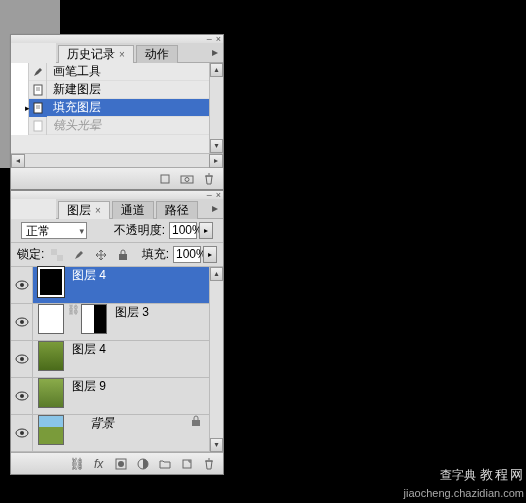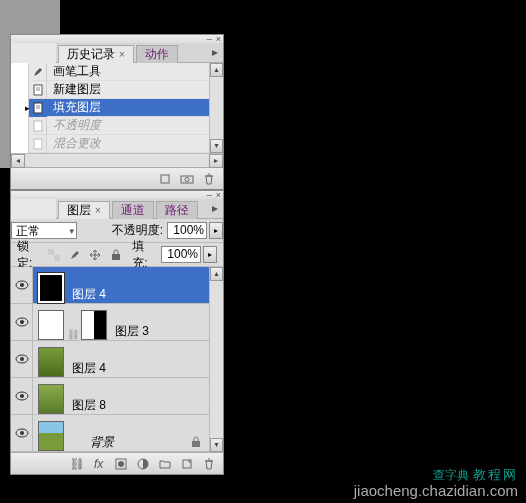--- a/index.html
+++ b/index.html
@@ -3,70 +3,70 @@
 <meta charset="utf-8">
 <style>
 * { margin: 0; padding: 0; box-sizing: border-box; font-family: "Microsoft YaHei", SimSun, sans-serif; font-size: 12px; }
 body { background: #000; width: 526px; height: 503px; position: relative; overflow: hidden; }
 .left-gray { position: absolute; left: 0; top: 0; width: 60px; height: 168px; background: #9d9d9d; }
 .panel { position: absolute; background: #e8e8e8; border: 1px solid #888; box-shadow: 1px 1px 2px rgba(0,0,0,0.3); }
 .titlebar { height: 8px; background: linear-gradient(#eee, #ddd); display: flex; justify-content: flex-end; align-items: center; padding-right: 2px; gap: 4px; }
 .titlebar span { font-size: 9px; color: #555; cursor: pointer; line-height: 8px; }
 .tabs { display: flex; background: #d5d5d5; height: 20px; border-bottom: 1px solid #aaa; margin-left: 45px; }
 .tab { padding: 2px 8px; background: #e8e8e8; border: 1px solid #aaa; border-bottom: none; margin-top: 2px; margin-left: 2px; cursor: pointer; height: 18px; display: flex; align-items: center; gap: 2px; }
-.tab.inactive { background: #c8c8c8; color: #701a75; }
+.tab.inactive { background: #c8c8c8; color: #000000; }
 .tab .close { font-size: 10px; color: #666; margin-left: 2px; }
 .menu-btn { margin-left: auto; padding: 2px 5px; cursor: pointer; color: #555; }
 .hist-row { display: flex; align-items: center; height: 18px; border-bottom: 1px solid #ddd; }
 .hist-row.selected { background: #3d6fc7; color: #fff; }
 .hist-row.dim { color: #999; font-style: italic; }
 .hist-col1 { width: 18px; height: 18px; border-right: 1px solid #ccc; background: #fff; display: flex; align-items: center; justify-content: center; }
 .hist-col2 { width: 18px; height: 18px; border-right: 1px solid #ccc; display: flex; align-items: center; justify-content: center; }
 .hist-icon { width: 14px; height: 14px; display: inline-flex; align-items: center; justify-content: center; }
 .hist-label { padding-left: 6px; }
 .hist-content { display: flex; }
 .hist-main { flex: 1; text-align: center; }
 .scrollbar-v { width: 14px; background: #e0e0e0; border-left: 1px solid #bbb; position: relative; }
 .scroll-btn { height: 14px; background: linear-gradient(#f0f0f0,#d0d0d0); border: 1px solid #999; font-size: 8px; text-align: center; line-height: 12px; color: #444; cursor: pointer; }
 .scrollbar-h { height: 14px; background: #e0e0e0; border-top: 1px solid #bbb; display: flex; }
 .panel-footer { height: 22px; background: linear-gradient(#eee,#d5d5d5); border-top: 1px solid #aaa; display: flex; justify-content: flex-end; align-items: center; gap: 6px; padding: 0 6px; }
 .footer-icon { width: 16px; height: 16px; display: inline-flex; align-items: center; justify-content: center; color: #555; cursor: pointer; }
 
-.layer-opts { display: flex; align-items: center; padding: 3px 0; gap: 4px; background: #dcdcdc; border-bottom: 1px solid #bbb; height: 24px; }
+.layer-opts { display: flex; align-items: center; padding: 3px 10px; gap: 4px; background: #dcdcdc; border-bottom: 1px solid #bbb; height: 24px; }
 .combo { background: #fff; border: 1px solid #888; padding: 1px 14px 1px 4px; position: relative; height: 17px; line-height: 14px; }
 .combo::after { content: "▾"; position: absolute; right: 2px; top: 1px; font-size: 9px; color: #555; }
 .opacity-box { display: flex; align-items: center; gap: 2px; }
-.pct-input { background: #fff; border: 1px solid #888; width: 40px; height: 17px; padding: 0 2px; text-align: right; line-height: 15px; }
+.pct-input { background: #fff; border: 1px solid #888; width: 28px; height: 17px; padding: 0 2px; text-align: right; line-height: 15px; }
 .pct-btn { width: 14px; height: 17px; background: linear-gradient(#f0f0f0,#d0d0d0); border: 1px solid #888; font-size: 8px; text-align: center; line-height: 15px; cursor: pointer; }
 
 .lock-row { display: flex; align-items: center; padding: 3px 6px; gap: 4px; background: #dcdcdc; border-bottom: 1px solid #bbb; height: 24px; }
 .lock-icon { width: 18px; height: 18px; border: 1px solid transparent; display: inline-flex; align-items: center; justify-content: center; cursor: pointer; color: #555; }
-.layer-row { display: flex; align-items: flex-end; border-bottom: 1px solid #bbb; background: #dcdcdc; height: 37px; }
+.layer-row { display: flex; align-items: flex-start; border-bottom: 1px solid #bbb; background: #dcdcdc; height: 37px; }
 .layer-row.selected { background: #3d6fc7; color: #fff; }
 .eye-col { width: 22px; height: 100%; border-right: 1px solid #bbb; background: #dcdcdc; display: flex; align-items: center; justify-content: center; cursor: pointer; }
 .layer-row.selected .eye-col { background: #dcdcdc; }
 .thumb { width: 26px; height: 30px; background: #fff; border: 1px solid #666; margin-left: 5px; position: relative; }
 .thumb.black { background: #000; border: 2px solid #fff; outline: 1px solid #333; }
 .thumb.white { background: #fff; }
 .thumb.green1 { background: linear-gradient(#7a9b3a, #4a6b1a); }
 .thumb.green2 { background: linear-gradient(#8aab4a, #5a7b2a); }
 .thumb.sky { background: linear-gradient(#8ac5e8 40%, #7a9b3a 40%); }
 .mask-thumb { width: 26px; height: 30px; background: linear-gradient(to right, #fff 50%, #000 50%); border: 1px solid #666; margin-left: 4px; }
 .link-col { width: 10px; margin-left: 3px; color: #888; font-size: 10px; text-align: center; }
 .layer-name { margin-left: 8px; }
 .layer-name.italic { font-style: italic; margin-left: 26px; }
 .lock-badge { margin-left: auto; margin-right: 8px; color: #555; }
 .layer-scroll-area { display: flex; }
 .layer-main { flex: 1; }
 .eye-svg { width: 14px; height: 10px; }
 .pointer { position: absolute; left: 14px; font-size: 9px; color: #000; }
 
-.watermark { position: absolute; right: 8px; bottom: 18px; color: #14b8a6; font-size: 22px; font-family: "Microsoft YaHei"; opacity: 0.85; }
+.watermark { position: absolute; right: 1px; bottom: 18px; color: #ffffff; font-size: 22px; font-family: "Microsoft YaHei"; opacity: 0.85; }
 .watermark .sub { font-size: 13px; letter-spacing: 2px; margin-left: 4px; }
-.watermark-url { position: absolute; right: 8px; bottom: 4px; color: #aaa; font-size: 15px; }
+.watermark-url { position: absolute; right: 2px; bottom: 4px; color: #aaa; font-size: 11px; }
 </style>
 </head>
 <body>
 
 <div class="left-gray"></div>
 
 <div class="panel" style="left:10px; top:34px; width:214px;">
   <div class="titlebar">
     <span>–</span>
     <span>×</span>
@@ -124,32 +124,21 @@
       </div>
       <div class="hist-row dim">
         <div class="hist-col1"></div>
         <div class="hist-col2">
             <span class="hist-icon">
           <svg width="10" height="12" viewBox="0 0 10 12">
                 <rect x="1" y="1" width="8" height="10" fill="#fff" stroke="#bbb"></rect>
               </svg>
         </span>
           </div>
-        <span class="hist-label">不透明度</span>
-      </div>
-      <div class="hist-row dim">
-        <div class="hist-col1"></div>
-        <div class="hist-col2">
-            <span class="hist-icon">
-          <svg width="10" height="12" viewBox="0 0 10 12">
-                <rect x="1" y="1" width="8" height="10" fill="#fff" stroke="#bbb"></rect>
-              </svg>
-        </span>
-          </div>
-        <span class="hist-label">混合更改</span>
+        <span class="hist-label">镜头光晕</span>
       </div>
     </div>
     <div class="scrollbar-v" style="height:90px">
       <div class="scroll-btn">▴</div>
       <div class="scroll-btn" style="position:absolute;bottom:0;width:100%">▾</div>
     </div>
   </div>
   <div class="scrollbar-h">
     <div class="scroll-btn" style="width:14px">◂</div>
     <div style="flex:1"></div>
@@ -275,21 +264,21 @@
       </div>
 
       <div class="layer-row">
         <div class="eye-col">
             <svg class="eye-svg" viewBox="0 0 14 10">
               <ellipse cx="7" cy="5" rx="6" ry="4" fill="none" stroke="#333"></ellipse>
               <circle cx="7" cy="5" r="2" fill="#333"></circle>
             </svg>
           </div>
         <div class="thumb green2"></div>
-        <span class="layer-name">图层 8</span>
+        <span class="layer-name">图层 9</span>
       </div>
 
       <div class="layer-row">
         <div class="eye-col">
             <svg class="eye-svg" viewBox="0 0 14 10">
               <ellipse cx="7" cy="5" rx="6" ry="4" fill="none" stroke="#333"></ellipse>
               <circle cx="7" cy="5" r="2" fill="#333"></circle>
             </svg>
           </div>
         <div class="thumb sky"></div>

